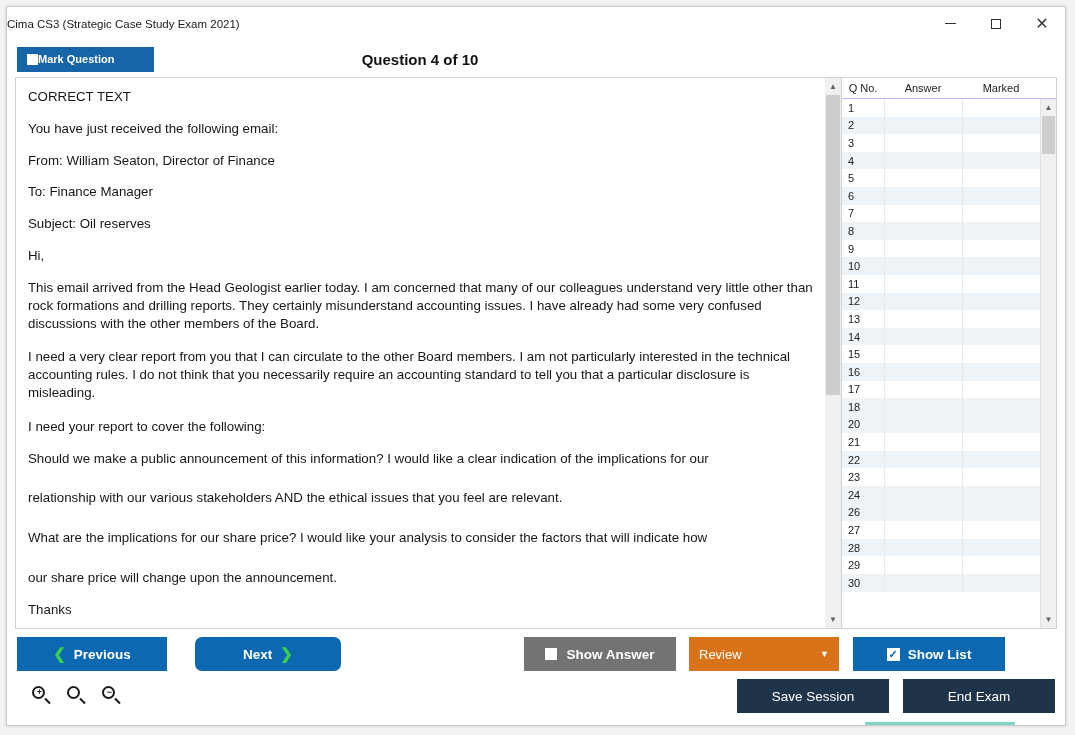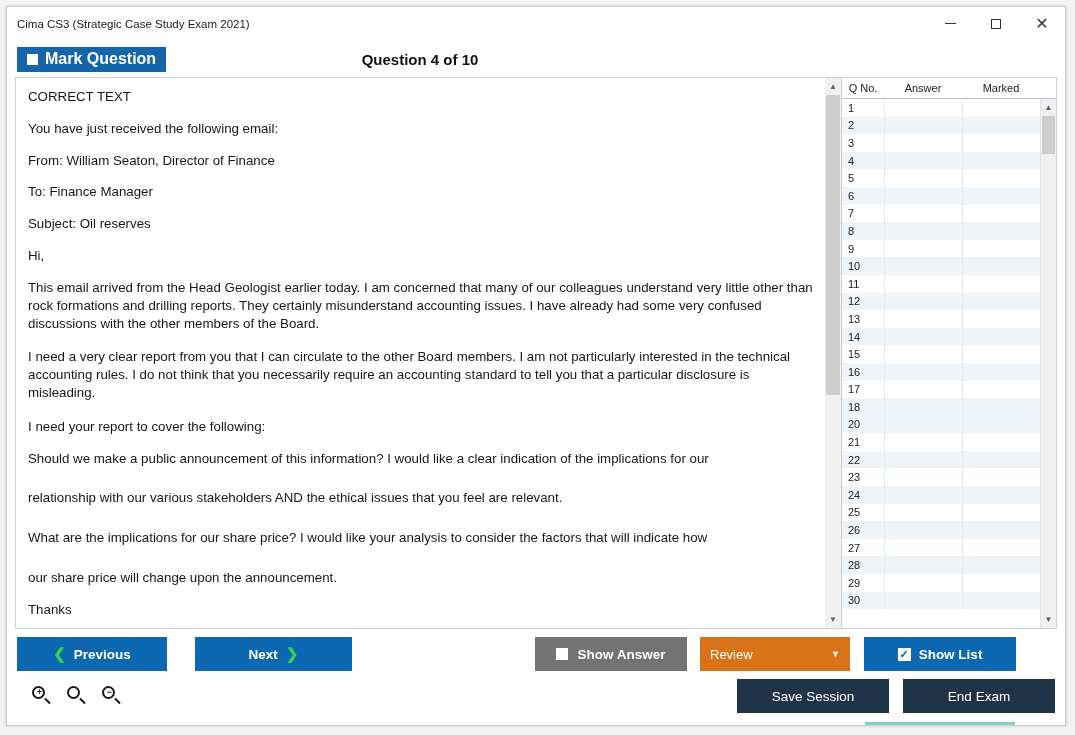--- a/index.html
+++ b/index.html
@@ -25,21 +25,20 @@
     height: 34px;
     flex: 0 0 34px;
     display: flex;
     align-items: center;
     background: #ffffff;
     border-bottom: 1px solid #ffffff;
   }
   .title-text {
     font-size: 11.5px;
     color: #1a1a1a;
-    padding-left: 10px;
     flex: 1 1 auto;
     white-space: nowrap;
     overflow: hidden;
   }
   .win-btns { display: flex; height: 34px; }
   .win-btn {
     width: 46px; height: 34px;
     display: flex; align-items: center; justify-content: center;
     color: #333;
     font-size: 13px;
@@ -54,27 +53,27 @@
     height: 36px;
     display: flex;
     align-items: center;
     position: relative;
     padding: 0 10px;
     background: #fff;
   }
   .mark-btn {
     background: #1565a8;
     color: #fff;
-    font-size: 16px;
+    font-size: 11px;
     font-weight: bold;
     height: 25px;
     min-width: 137px;
     display: flex;
     align-items: center;
-    gap: 7px;
+    gap: 0;
     padding: 0 10px;
     border: none;
     cursor: pointer;
   }
   .mark-box {
     width: 11px; height: 11px;
     background: #ffffff;
     display:block;
   }
   .q-title {
@@ -217,21 +216,21 @@
     font-size: 13.5px;
     font-weight: bold;
     color: #fff;
     height: 34px;
     display: flex;
     align-items: center;
     justify-content: center;
     gap: 8px;
   }
   .btn-prev { background: #0c68b0; width: 150px; }
-  .btn-next { background: #0c68b0; width: 157px; margin-left: 28px; }
+  .btn-next { background: #0c68b0; width: 146px; margin-left: 28px; border-radius: 7px; }
   .chev { color: #3bd14d; font-size: 15px; font-weight: bold; }
   .btn-show-answer {
     background: #737373; width: 152px; margin-left: 183px;
     gap: 9px;
   }
   .sq-white { width: 12px; height: 12px; background: #fff; display:block; }
   .btn-review {
     background: #d9731a; width: 150px; margin-left: 13px;
     justify-content: space-between;
     padding: 0 10px;
@@ -469,25 +468,20 @@
             <div class="row">
               <div class="cell num">23</div>
               <div class="cell ans"></div>
               <div class="cell mrk"></div>
             </div>
             <div class="row alt">
               <div class="cell num">24</div>
               <div class="cell ans"></div>
               <div class="cell mrk"></div>
             </div>
-            <div class="row">
-              <div class="cell num">25</div>
-              <div class="cell ans"></div>
-              <div class="cell mrk"></div>
-            </div>
             <div class="row alt">
               <div class="cell num">26</div>
               <div class="cell ans"></div>
               <div class="cell mrk"></div>
             </div>
             <div class="row">
               <div class="cell num">27</div>
               <div class="cell ans"></div>
               <div class="cell mrk"></div>
             </div>

